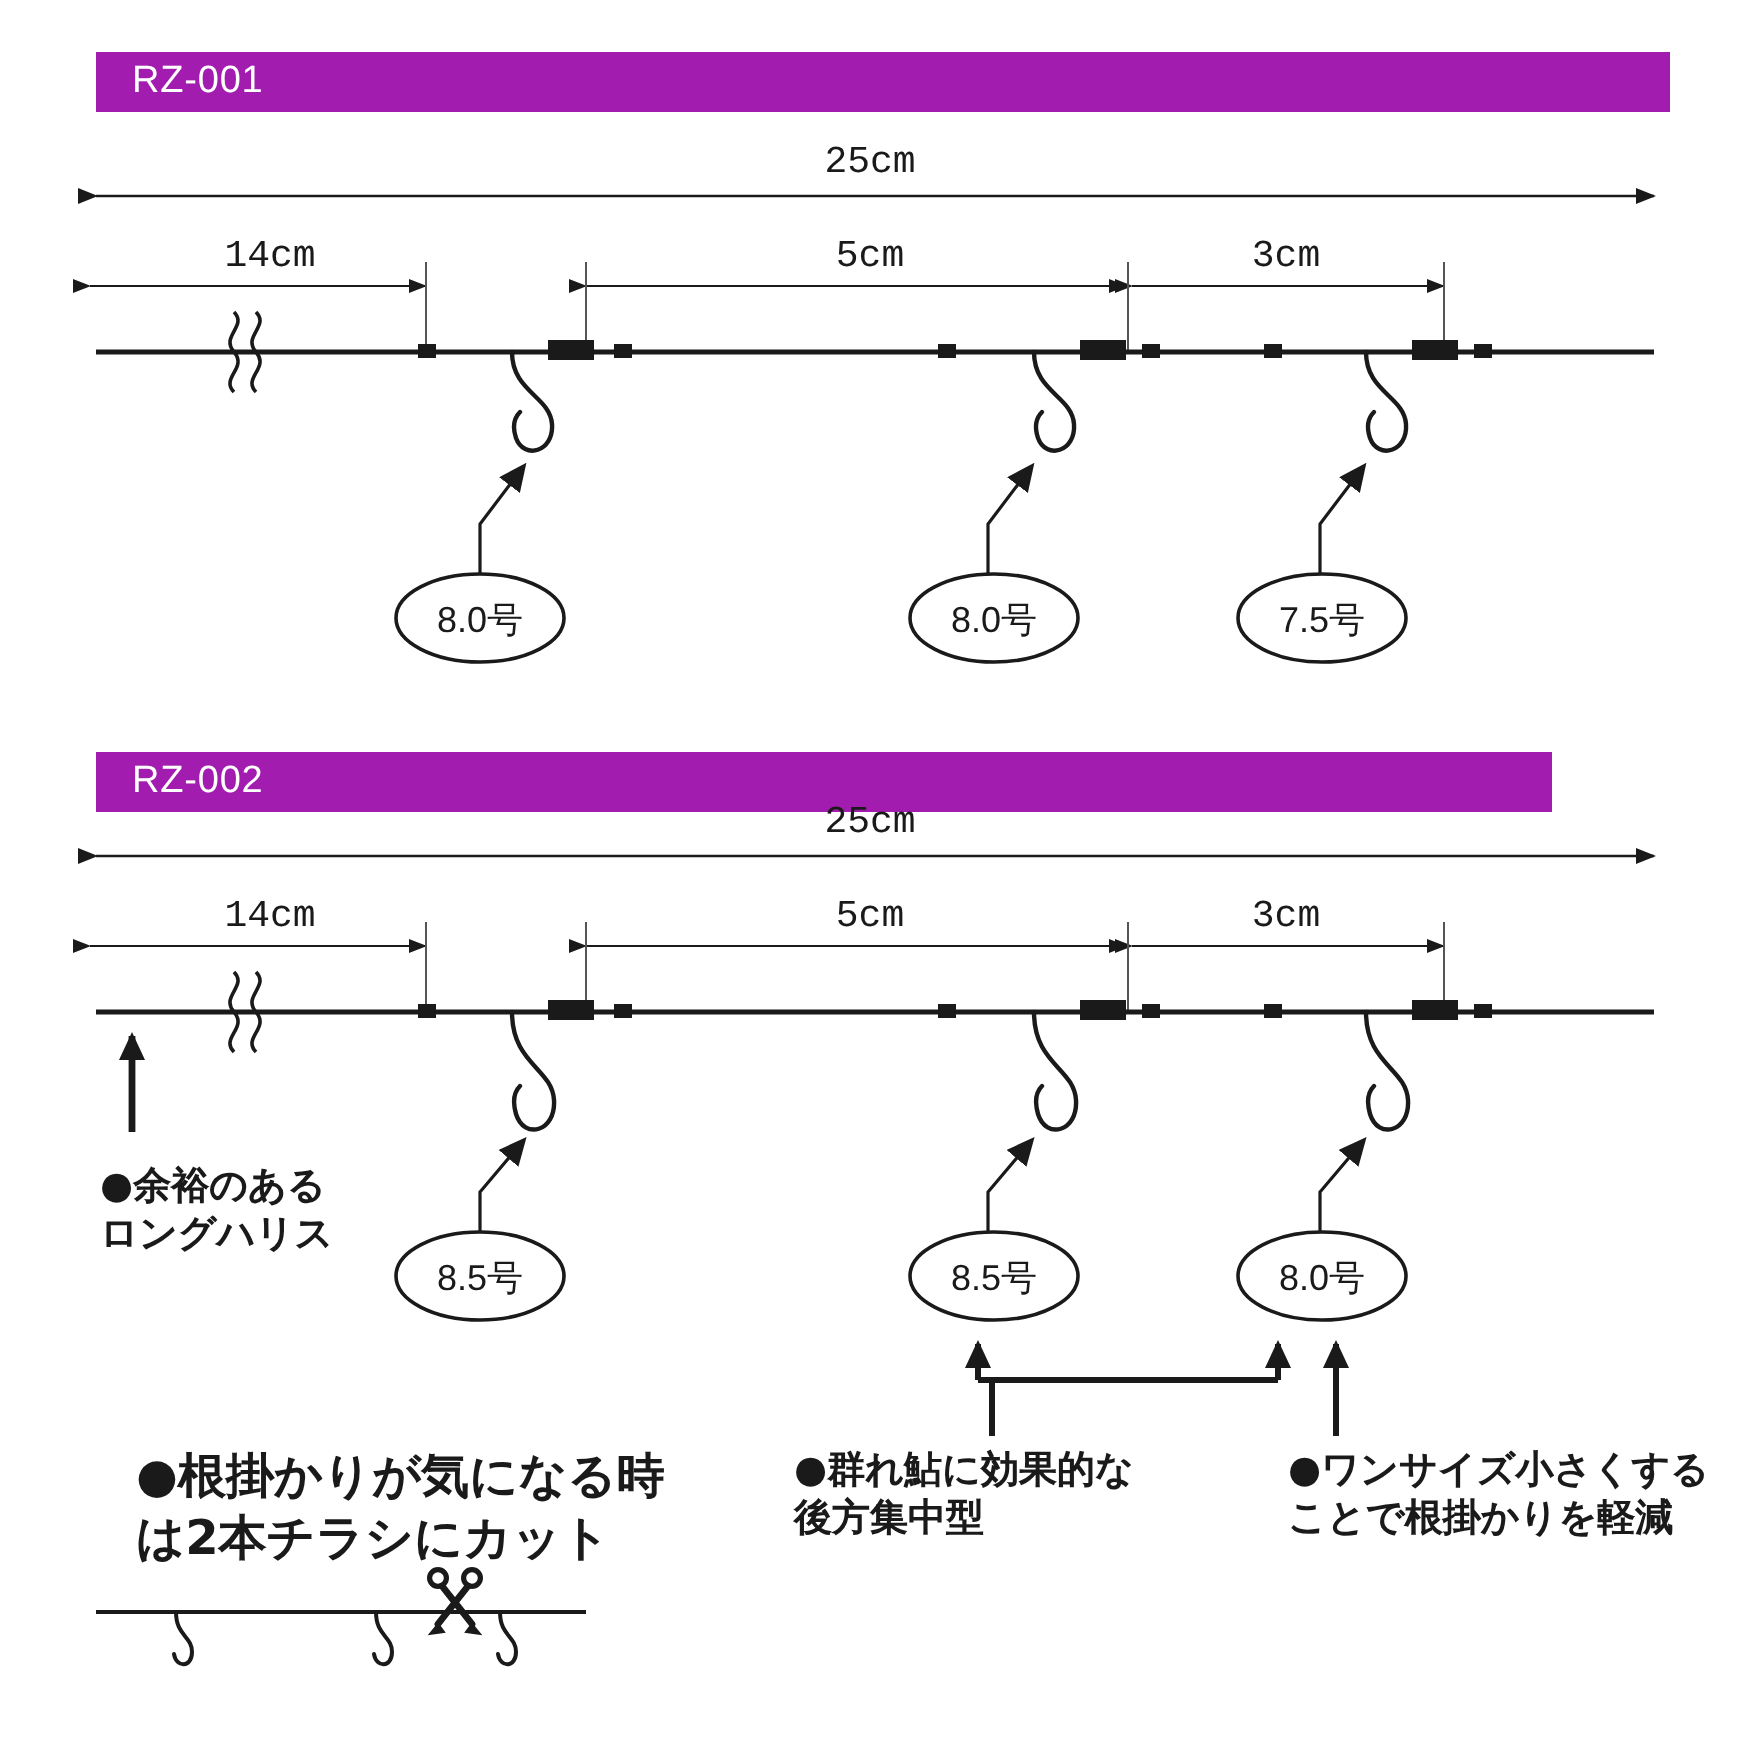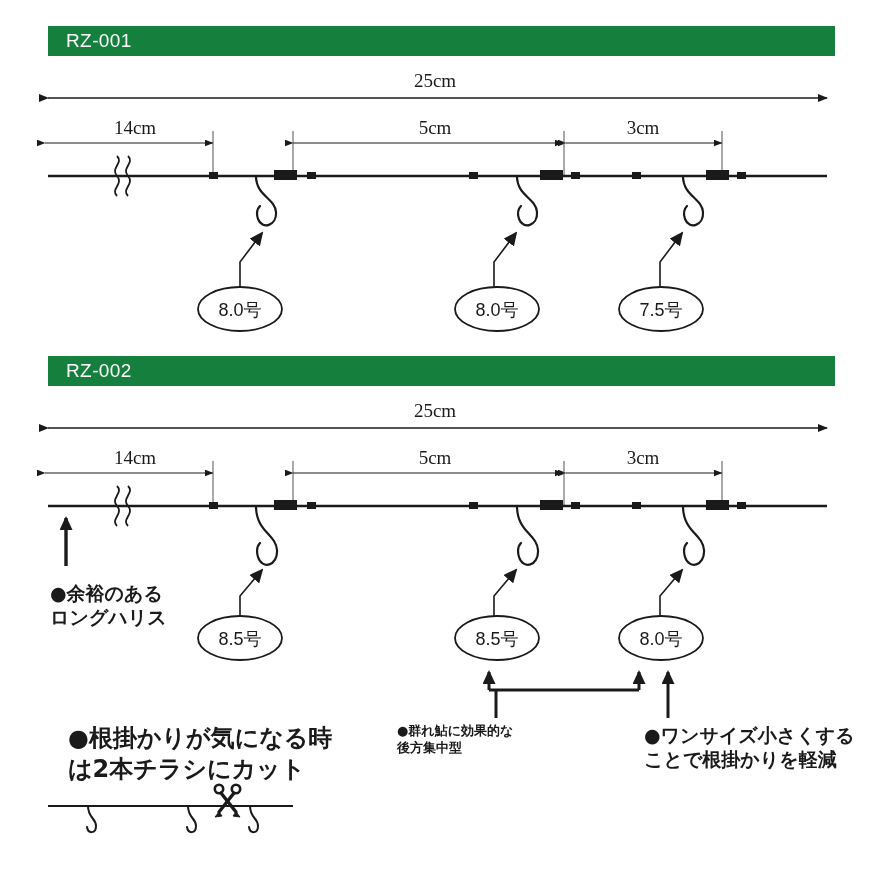--- a/index.html
+++ b/index.html
@@ -6,71 +6,71 @@
   body{
     width:875px;height:872px;
     background:#ffffff;
     font-family:"Liberation Sans","DejaVu Sans",sans-serif;
     color:#1a1a1a;
     overflow:hidden;
     position:relative;
   }
   #stage{position:absolute;inset:0;width:875px;height:872px;}
   svg.diagram{position:absolute;left:0;top:0;width:875px;height:872px;}
-  .hdr-bar{position:absolute;height:30px;background:#15803d;display:flex;align-items:center;}
+  .hdr-bar{position:absolute;height:30px;background:#a21caf;display:flex;align-items:center;}
   .hdr-bar span{
     color:#ffffff;font-size:19px;letter-spacing:.4px;
     padding-left:18px;font-weight:400;
   }
   .jp{
     position:absolute;
     font-family:"DejaVu Sans","Liberation Sans",sans-serif;
     font-weight:bold;
     color:#1a1a1a;
     line-height:1.28;
     white-space:pre-line;
   }
   .dimlabel{
     position:absolute;font-size:19px;color:#1a1a1a;
-    text-align:center;font-family:Liberation Serif, serif;
+    text-align:center;font-family:Liberation Mono, monospace;
   }
   .oval-text{
     font-size:18px;font-family:"Liberation Sans","DejaVu Sans",sans-serif;
   }
 </style>
 </head>
 <body>
 
 <div id="stage">
 
   <div class="hdr-bar" style="left:48px;top:26px;width:787px;">
     <span>RZ-001</span>
   </div>
 
-  <div class="hdr-bar" style="left:48px;top:356px;width:787px;">
+  <div class="hdr-bar" style="left:48px;top:376px;width:728px;">
     <span>RZ-002</span>
   </div>
 
   <div class="dimlabel" style="left:370px;top:70px;width:130px;">25cm</div>
   <div class="dimlabel" style="left:70px;top:117px;width:130px;">14cm</div>
   <div class="dimlabel" style="left:370px;top:117px;width:130px;">5cm</div>
   <div class="dimlabel" style="left:578px;top:117px;width:130px;">3cm</div>
 
   <div class="dimlabel" style="left:370px;top:400px;width:130px;">25cm</div>
   <div class="dimlabel" style="left:70px;top:447px;width:130px;">14cm</div>
   <div class="dimlabel" style="left:370px;top:447px;width:130px;">5cm</div>
   <div class="dimlabel" style="left:578px;top:447px;width:130px;">3cm</div>
 
   <div class="jp" style="left:50px;top:558px;font-size:19px;margin-top:23px;">●余裕のある
 ロングハリス</div>
 
   <div class="jp" style="left:68px;top:723px;font-size:24px;">●根掛かりが気になる時
 は2本チラシにカット</div>
 
-  <div class="jp" style="left:397px;top:723px;font-size:13px;">●群れ鮎に効果的な
+  <div class="jp" style="left:397px;top:723px;font-size:19px;">●群れ鮎に効果的な
 後方集中型</div>
 
   <div class="jp" style="left:644px;top:723px;font-size:19px;">●ワンサイズ小さくする
 ことで根掛かりを軽減</div>
 
   <svg class="diagram" viewBox="0 0 875 872">
     <defs>
       <marker id="arrBoth" markerWidth="10" markerHeight="8" refX="9" refY="4" orient="auto" markerUnits="userSpaceOnUse">
         <path d="M0,0 L10,4 L0,8 z" fill="#1a1a1a"></path>
       </marker>

